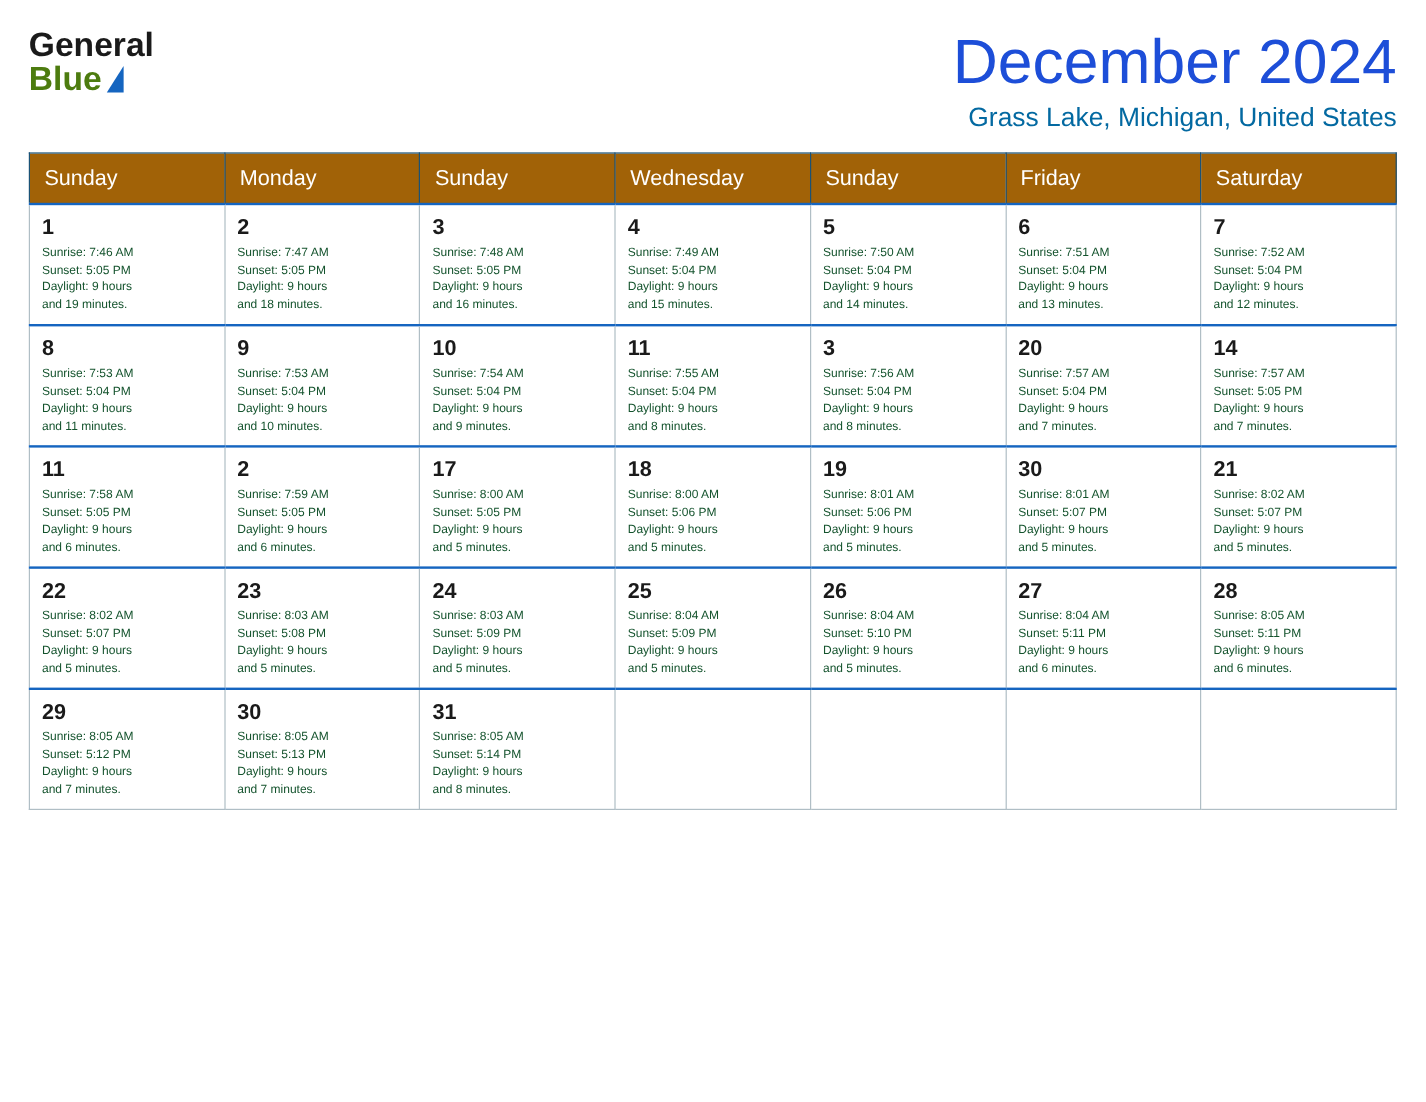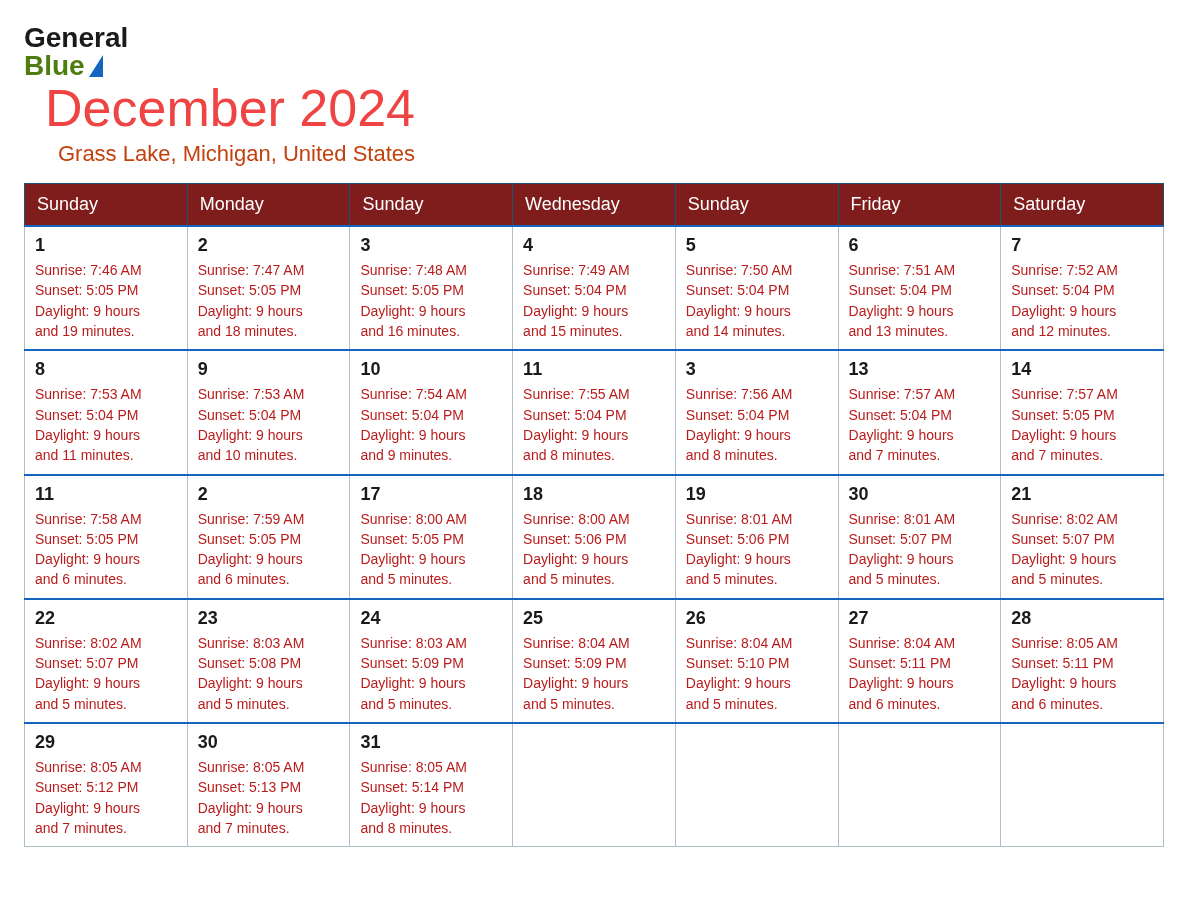--- a/index.html
+++ b/index.html
@@ -8,21 +8,20 @@
       background: #fff;
       padding: 24px;
       width: 1188px;
       min-height: 918px;
     }
     .header {
       display: flex;
       justify-content: space-between;
       align-items: flex-start;
       margin-bottom: 16px;
-      flex-direction: column;
     }
     .logo {
       display: flex;
       flex-direction: column;
       align-items: flex-start;
     }
     .logo-general {
       font-size: 28px;
       font-weight: bold;
       color: #1a1a1a;
@@ -45,36 +44,36 @@
       border-bottom: 22px solid #1565C0;
       margin-left: 4px;
       display: inline-block;
     }
     .title-block {
       text-align: right;
     }
     .month-title {
       font-size: 52px;
       font-weight: normal;
-      color: #ef4444;
+      color: #1d4ed8;
       line-height: 1.1;
       margin-left: 21px;
     }
     .location {
       font-size: 22px;
-      color: #c2410c;
+      color: #0369a1;
       margin-top: 4px;
     }
     .calendar-table {
       width: 100%;
       border-collapse: collapse;
       border: 1px solid #b0bec5;
     }
     .calendar-table th {
-      background: #7f1d1d;
+      background: #a16207;
       color: #fff;
       font-size: 18px;
       font-weight: normal;
       padding: 10px 12px;
       text-align: left;
       border: 1px solid #1a5276;
     }
     .calendar-table td {
       vertical-align: top;
       padding: 8px 10px;
@@ -85,22 +84,22 @@
       min-height: 110px;
     }
     .day-number {
       font-size: 18px;
       font-weight: bold;
       display: block;
       margin-bottom: 4px;
       color: #1a1a1a;
     }
     .day-info {
-      font-size: 14px;
-      color: #b91c1c;
+      font-size: 10px;
+      color: #14532d;
       line-height: 1.45;
     }
     .empty-cell {
       background: #fff;
     }
     tr.week-row td {
       border-top: 2px solid #1565C0;
     }
   </style>
 </head>
@@ -238,21 +237,21 @@
         <td>
         <span class="day-number">3</span>
         <div class="day-info">
           Sunrise: 7:56 AM<br>
           Sunset: 5:04 PM<br>
           Daylight: 9 hours<br>
           and 8 minutes.
         </div>
       </td>
         <td>
-        <span class="day-number">13</span>
+        <span class="day-number">20</span>
         <div class="day-info">
           Sunrise: 7:57 AM<br>
           Sunset: 5:04 PM<br>
           Daylight: 9 hours<br>
           and 7 minutes.
         </div>
       </td>
         <td>
         <span class="day-number">14</span>
         <div class="day-info">

